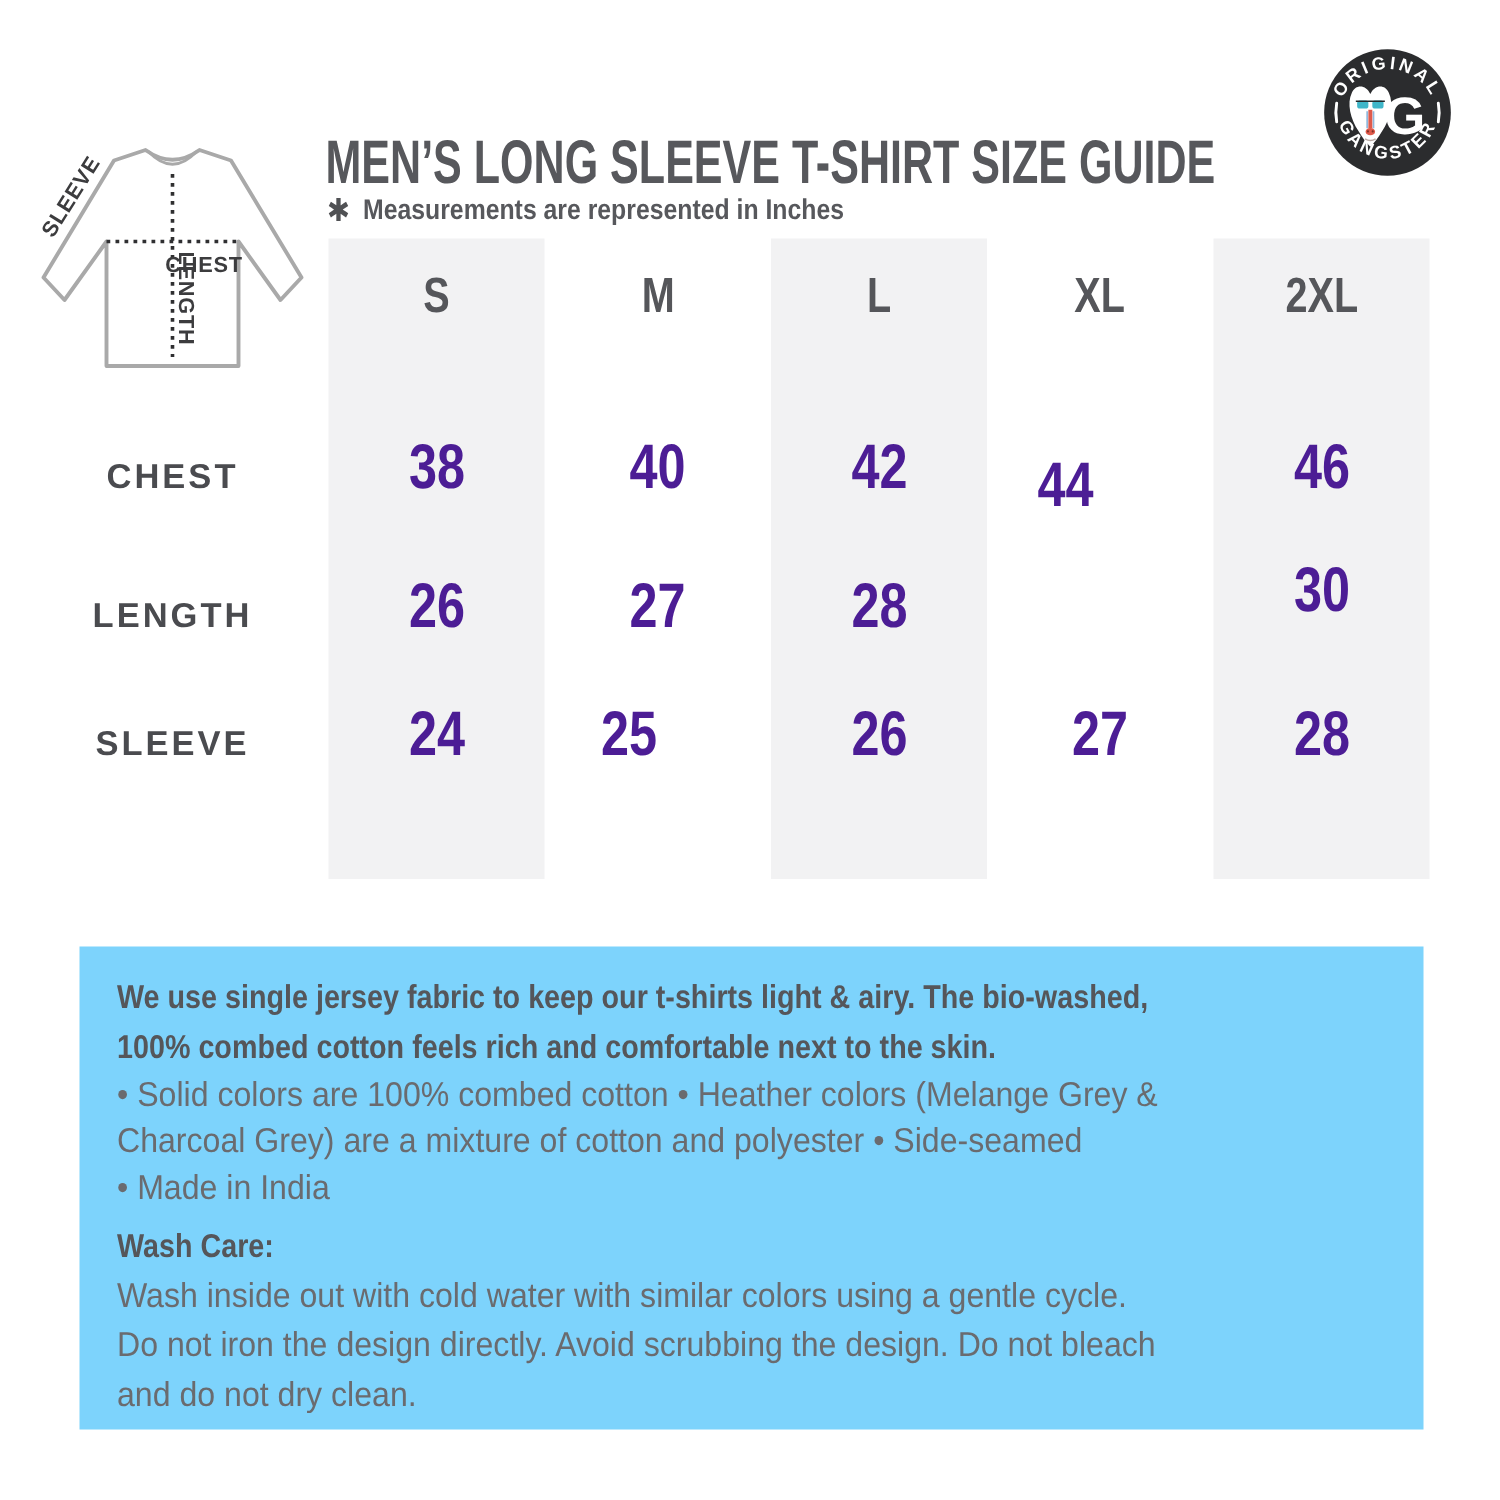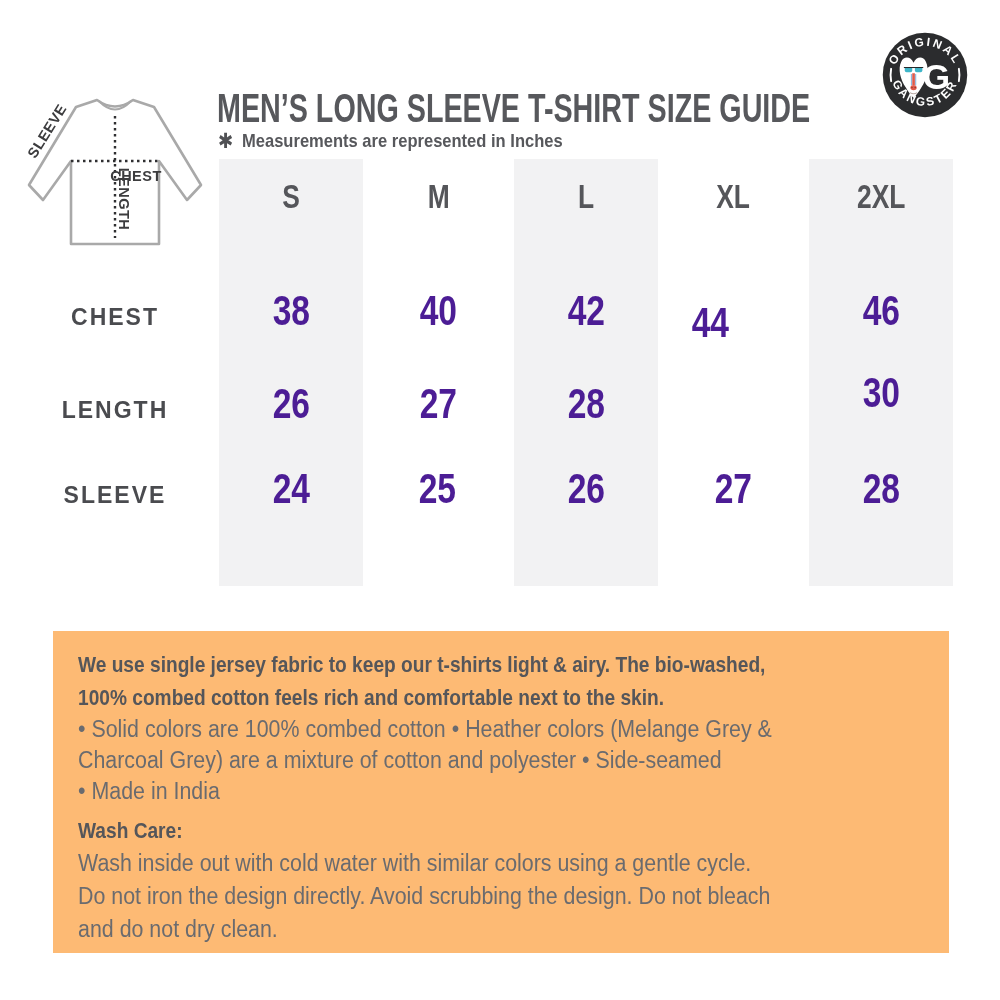--- a/index.html
+++ b/index.html
@@ -32,21 +32,21 @@
     left:30px;width:170px;height:34px;display:flex;align-items:center;justify-content:center;
     font-size:23px;font-weight:700;color:#4a4b4f;letter-spacing:2px;
   }
   .cell{
     width:148px;height:48px;display:flex;align-items:center;justify-content:center;
     font-size:42px;font-weight:700;color:#4c1d95;
   }
   .cell span{display:inline-block;transform:scaleX(0.8);}
   
   .details-box{
-    left:53px;top:631px;width:896px;height:322px;background:#fdba74;
+    left:53px;top:631px;width:896px;height:322px;background:#7dd3fc;
     box-sizing:border-box;padding:17px 20px 0 25px;
   }
   .p-bold{
     font-size:22px;font-weight:700;line-height:33px;color:#55565a;
     white-space:pre-line;transform:scaleX(0.87);transform-origin:left top;margin:0;
   }
   .p-body{
     font-size:23px;font-weight:400;line-height:31px;color:#6a6b6f;
     white-space:pre-line;transform:scaleX(0.93);transform-origin:left top;margin:0;
   }
@@ -157,21 +157,21 @@
   <div class="abs cell" style="left:512px;top:380px;">
       <span>28</span>
     </div>
   <div class="abs cell" style="left:807px;top:369px;">
       <span>30</span>
     </div>
 
   <div class="abs cell" style="left:217px;top:465px;">
       <span>24</span>
     </div>
-  <div class="abs cell" style="left:363px;top:465px;">
+  <div class="abs cell" style="left:345px;top:465px;">
       <span>25</span>
     </div>
   <div class="abs cell" style="left:512px;top:465px;">
       <span>26</span>
     </div>
   <div class="abs cell" style="left:659.5px;top:465px;">
       <span>27</span>
     </div>
   <div class="abs cell" style="left:807px;top:465px;">
       <span>28</span>

